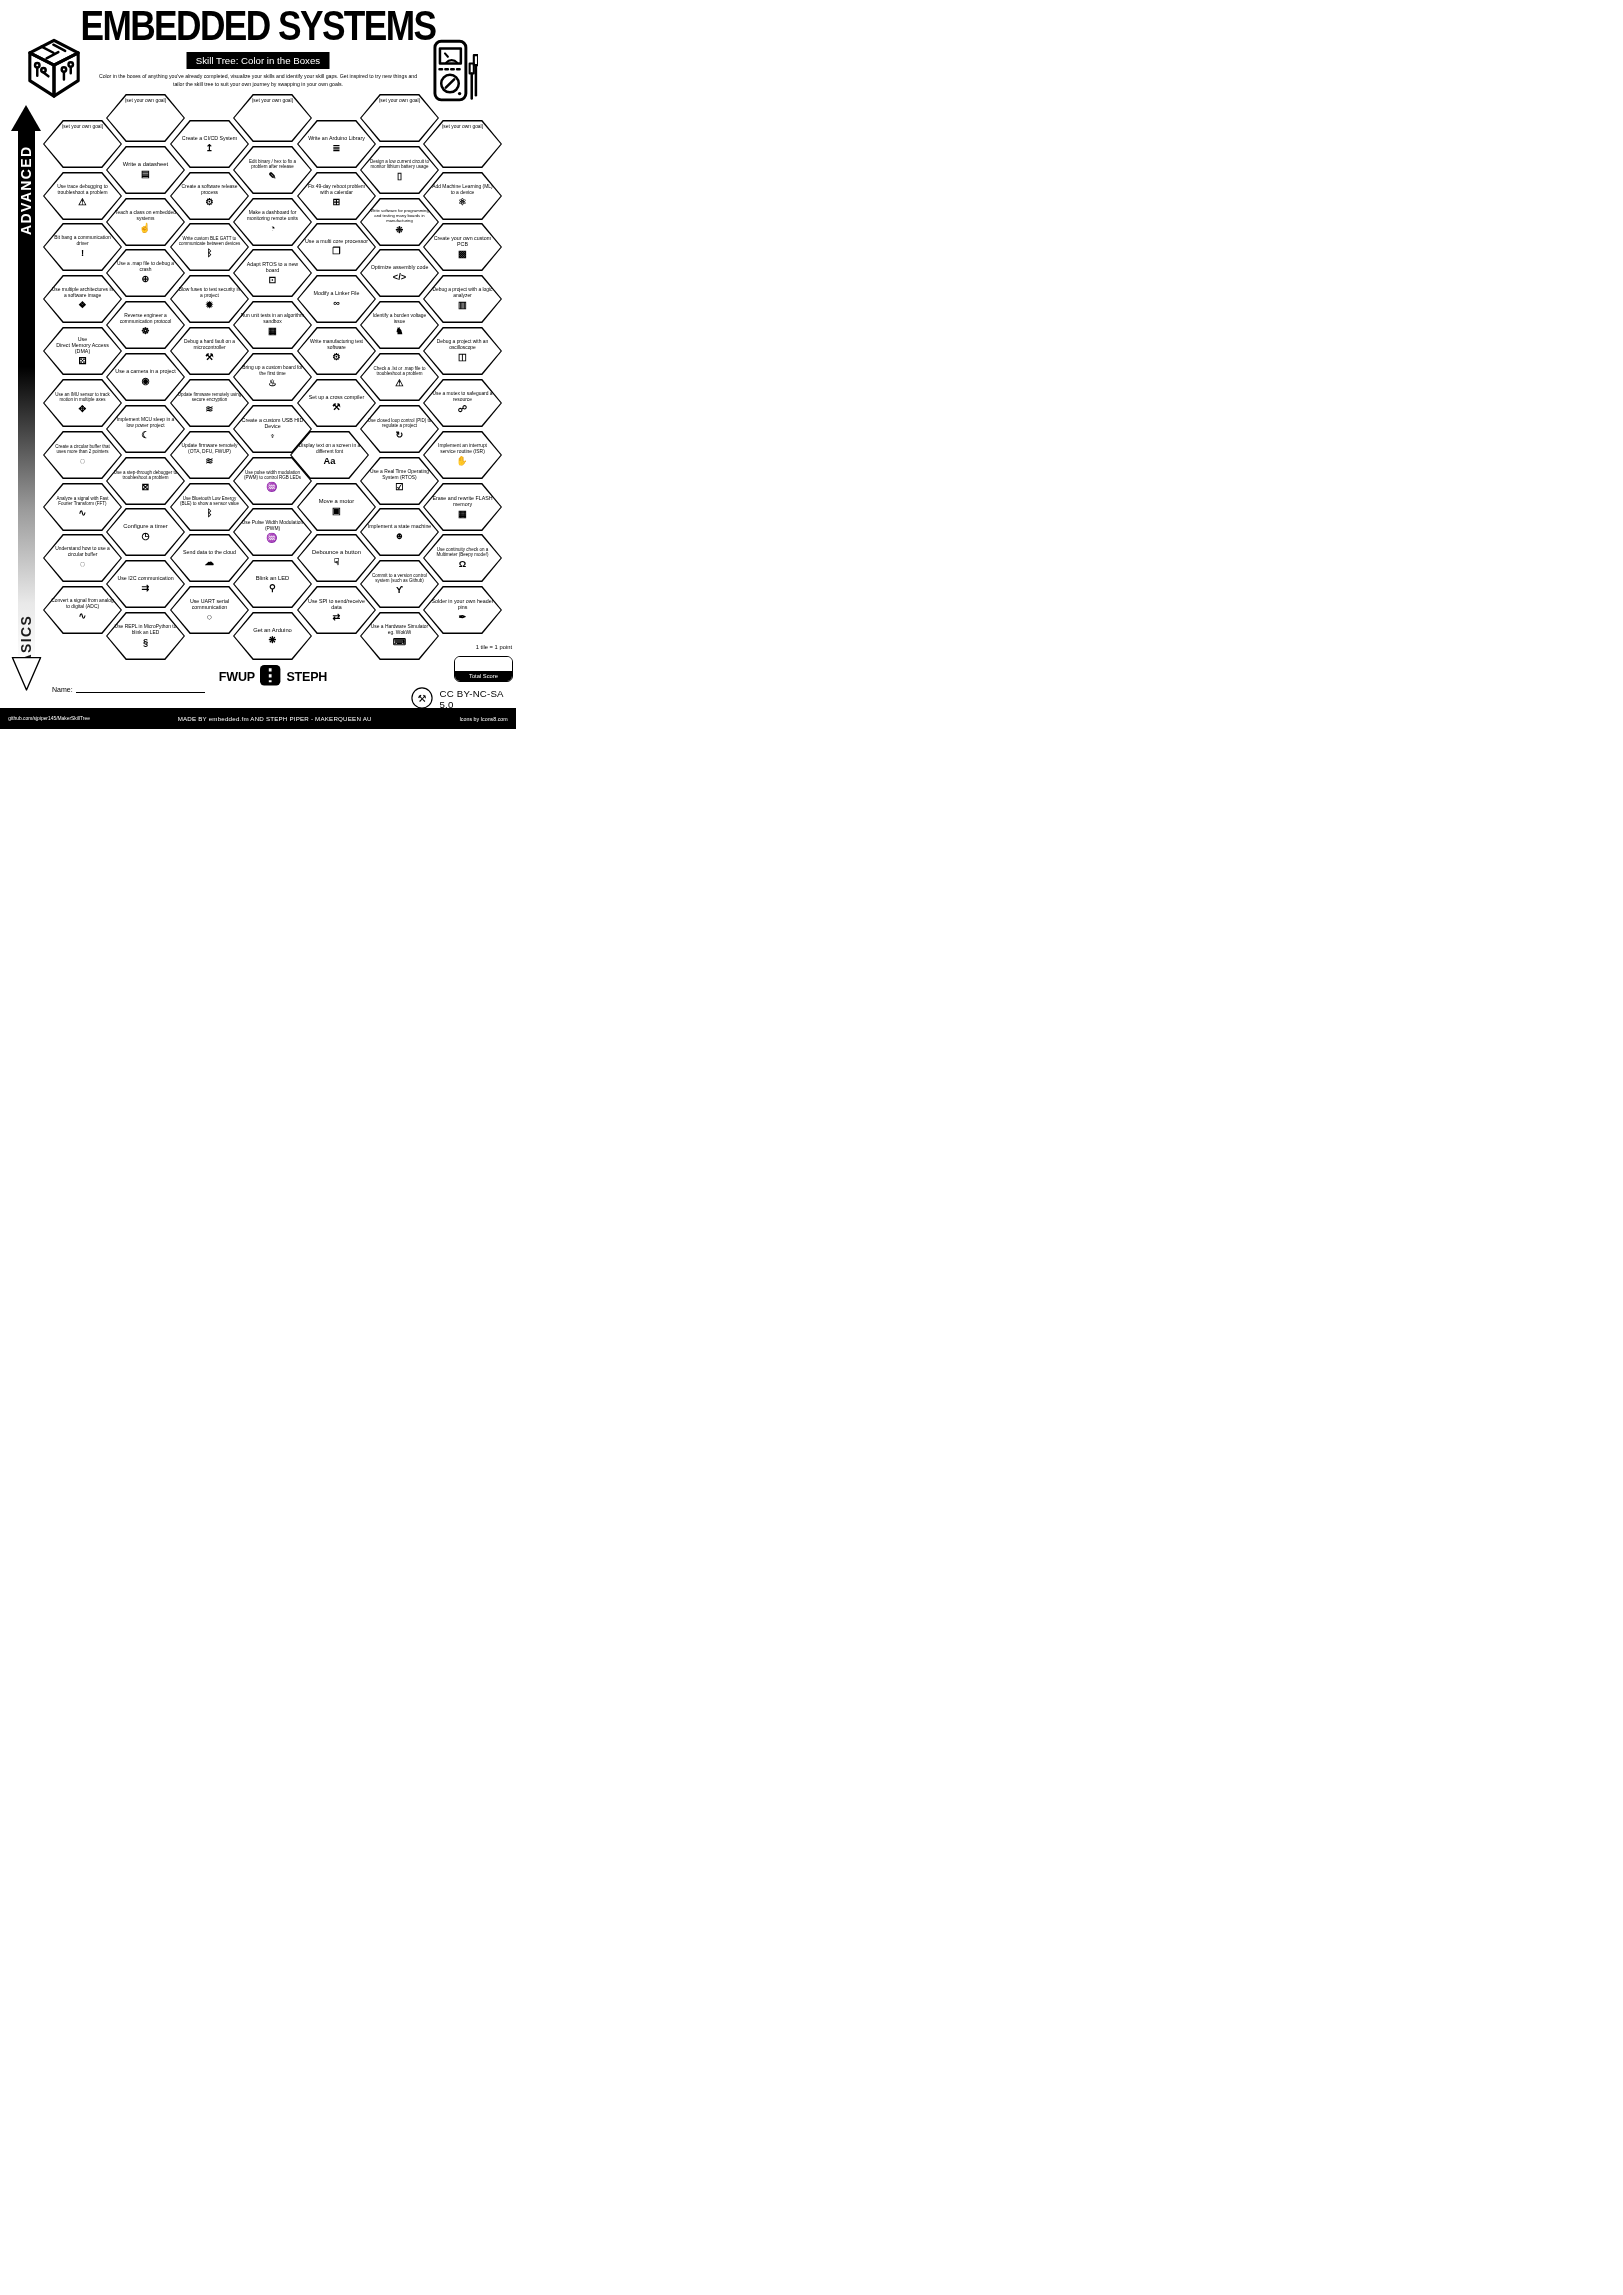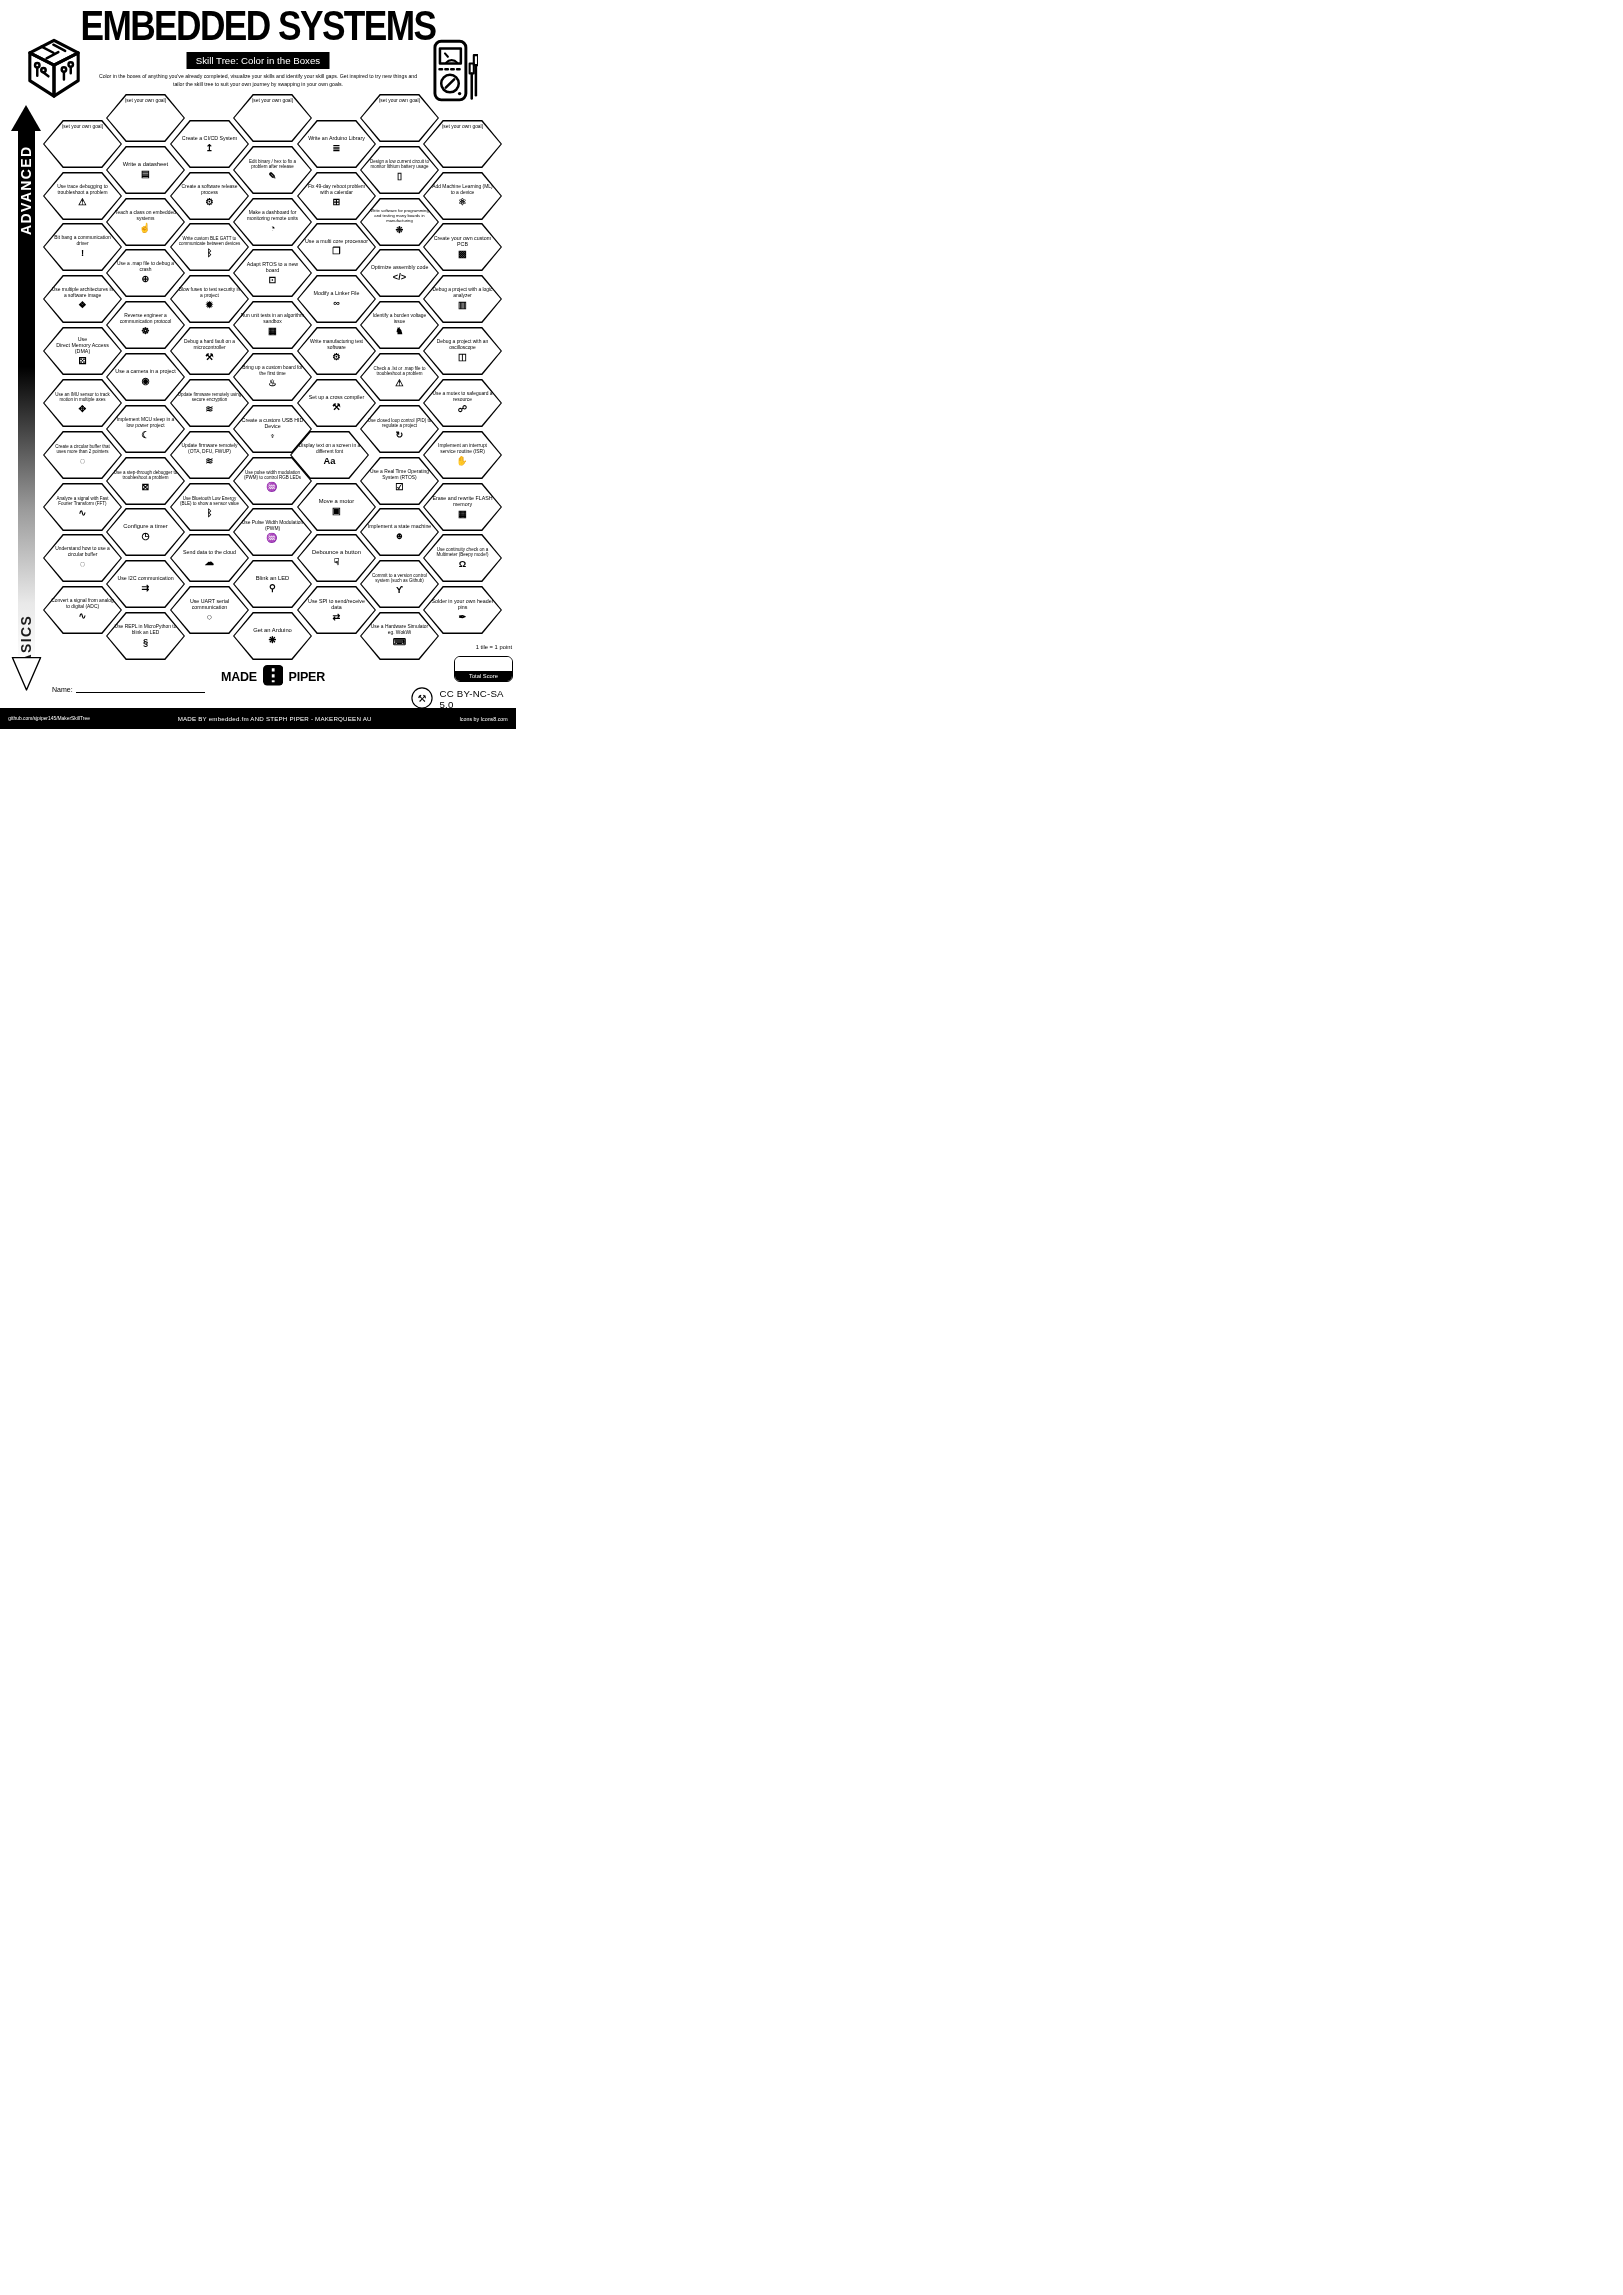--- a/index.html
+++ b/index.html
@@ -714,28 +714,28 @@
       <div class="hx hx-b"></div>
       <div class="hx hx-f"></div>
       <div class="hex-content">
         <div class="hex-label" style="font-size: 5.3px;">Solder in your own header pins</div>
         <div class="hex-icon">✒</div>
       </div>
     </div>
   </div>
 
 <div class="start-here">
-  <span class="start-word">MADE</span>
+  <span class="start-word">FWUP</span>
   <span>
     <svg width="20.4" height="20.4" viewBox="0 0 44 44">
       <rect x="0" y="0" width="44" height="44" rx="9" fill="#000"></rect>
       <path d="M22,7 L22,37" stroke="#fff" stroke-width="6" stroke-dasharray="7 6"></path>
     </svg>
   </span>
-  <span class="start-word">PIPER</span>
+  <span class="start-word">STEPH</span>
 </div>
 
 <div class="name-row">
   <span class="name-label">Name:</span>
   <span class="name-line"></span>
 </div>
 
 <div class="tile-note">1 tile = 1 point</div>
 <div class="score-box">
   <div class="score-fill"></div>

